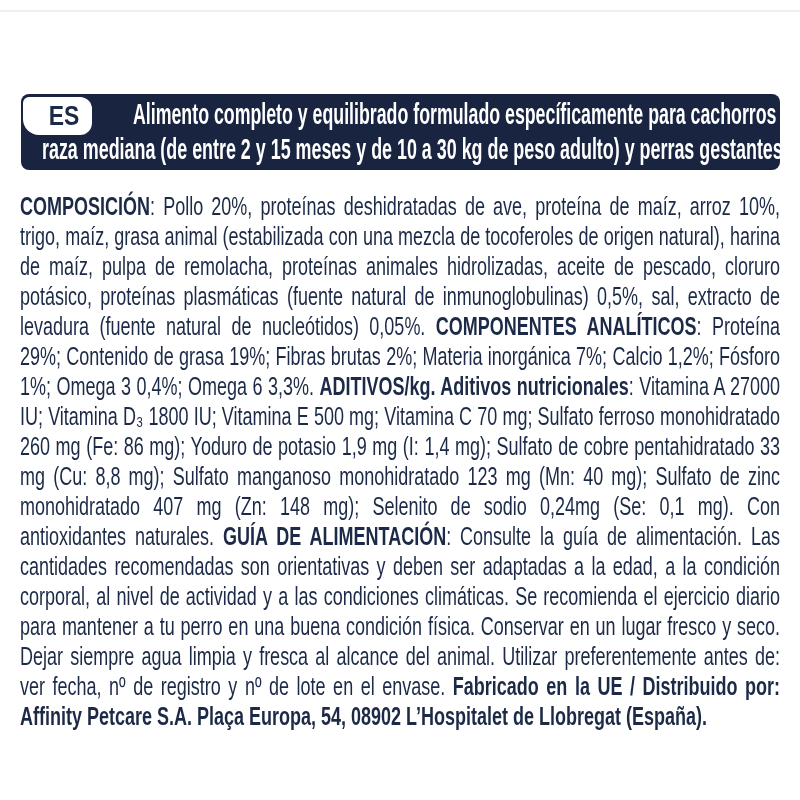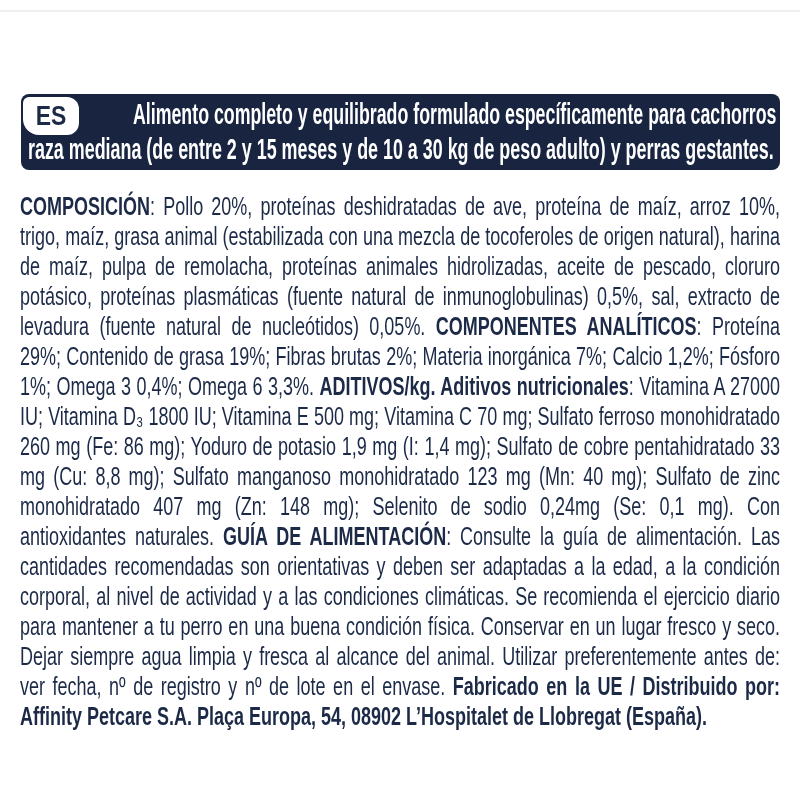--- a/index.html
+++ b/index.html
@@ -25,31 +25,31 @@
   
   .band{
     position:absolute;left:21px;top:94px;width:759px;height:76px;
     background:var(--navy-band);
     border-radius:8px;
   }
   .badge{
     position:absolute;left:2px;top:3px;width:56px;height:38px;
     background:var(--badge-bg);
     border-radius:6px 12px 12px 16px;
-    display:flex;align-items:center;justify-content:center;
+    display:flex;align-items:center;justify-content:center;padding-left:13px;
   }
   .badge-text{
     font-weight:700;font-size:27px;line-height:1;
     color:var(--text-navy);
     transform:scaleX(0.85);
     letter-spacing:0;
   }
   .band-line{position:absolute;height:35px;overflow:visible;}
   .band-line-1{left:84px;right:6px;top:2px;margin-left:28px;}
-  .band-line-2{left:7px;right:6px;top:37px;}
+  .band-line-2{left:21px;right:6px;top:37px;}
   .fit{
     display:inline-block;white-space:nowrap;
     font-weight:700;font-size:30px;line-height:35px;
     color:var(--band-text);
     transform-origin:left center;
   }
   
   .body-wrap{
     position:absolute;left:20px;top:191px;width:760px;height:600px;
     overflow:visible;

